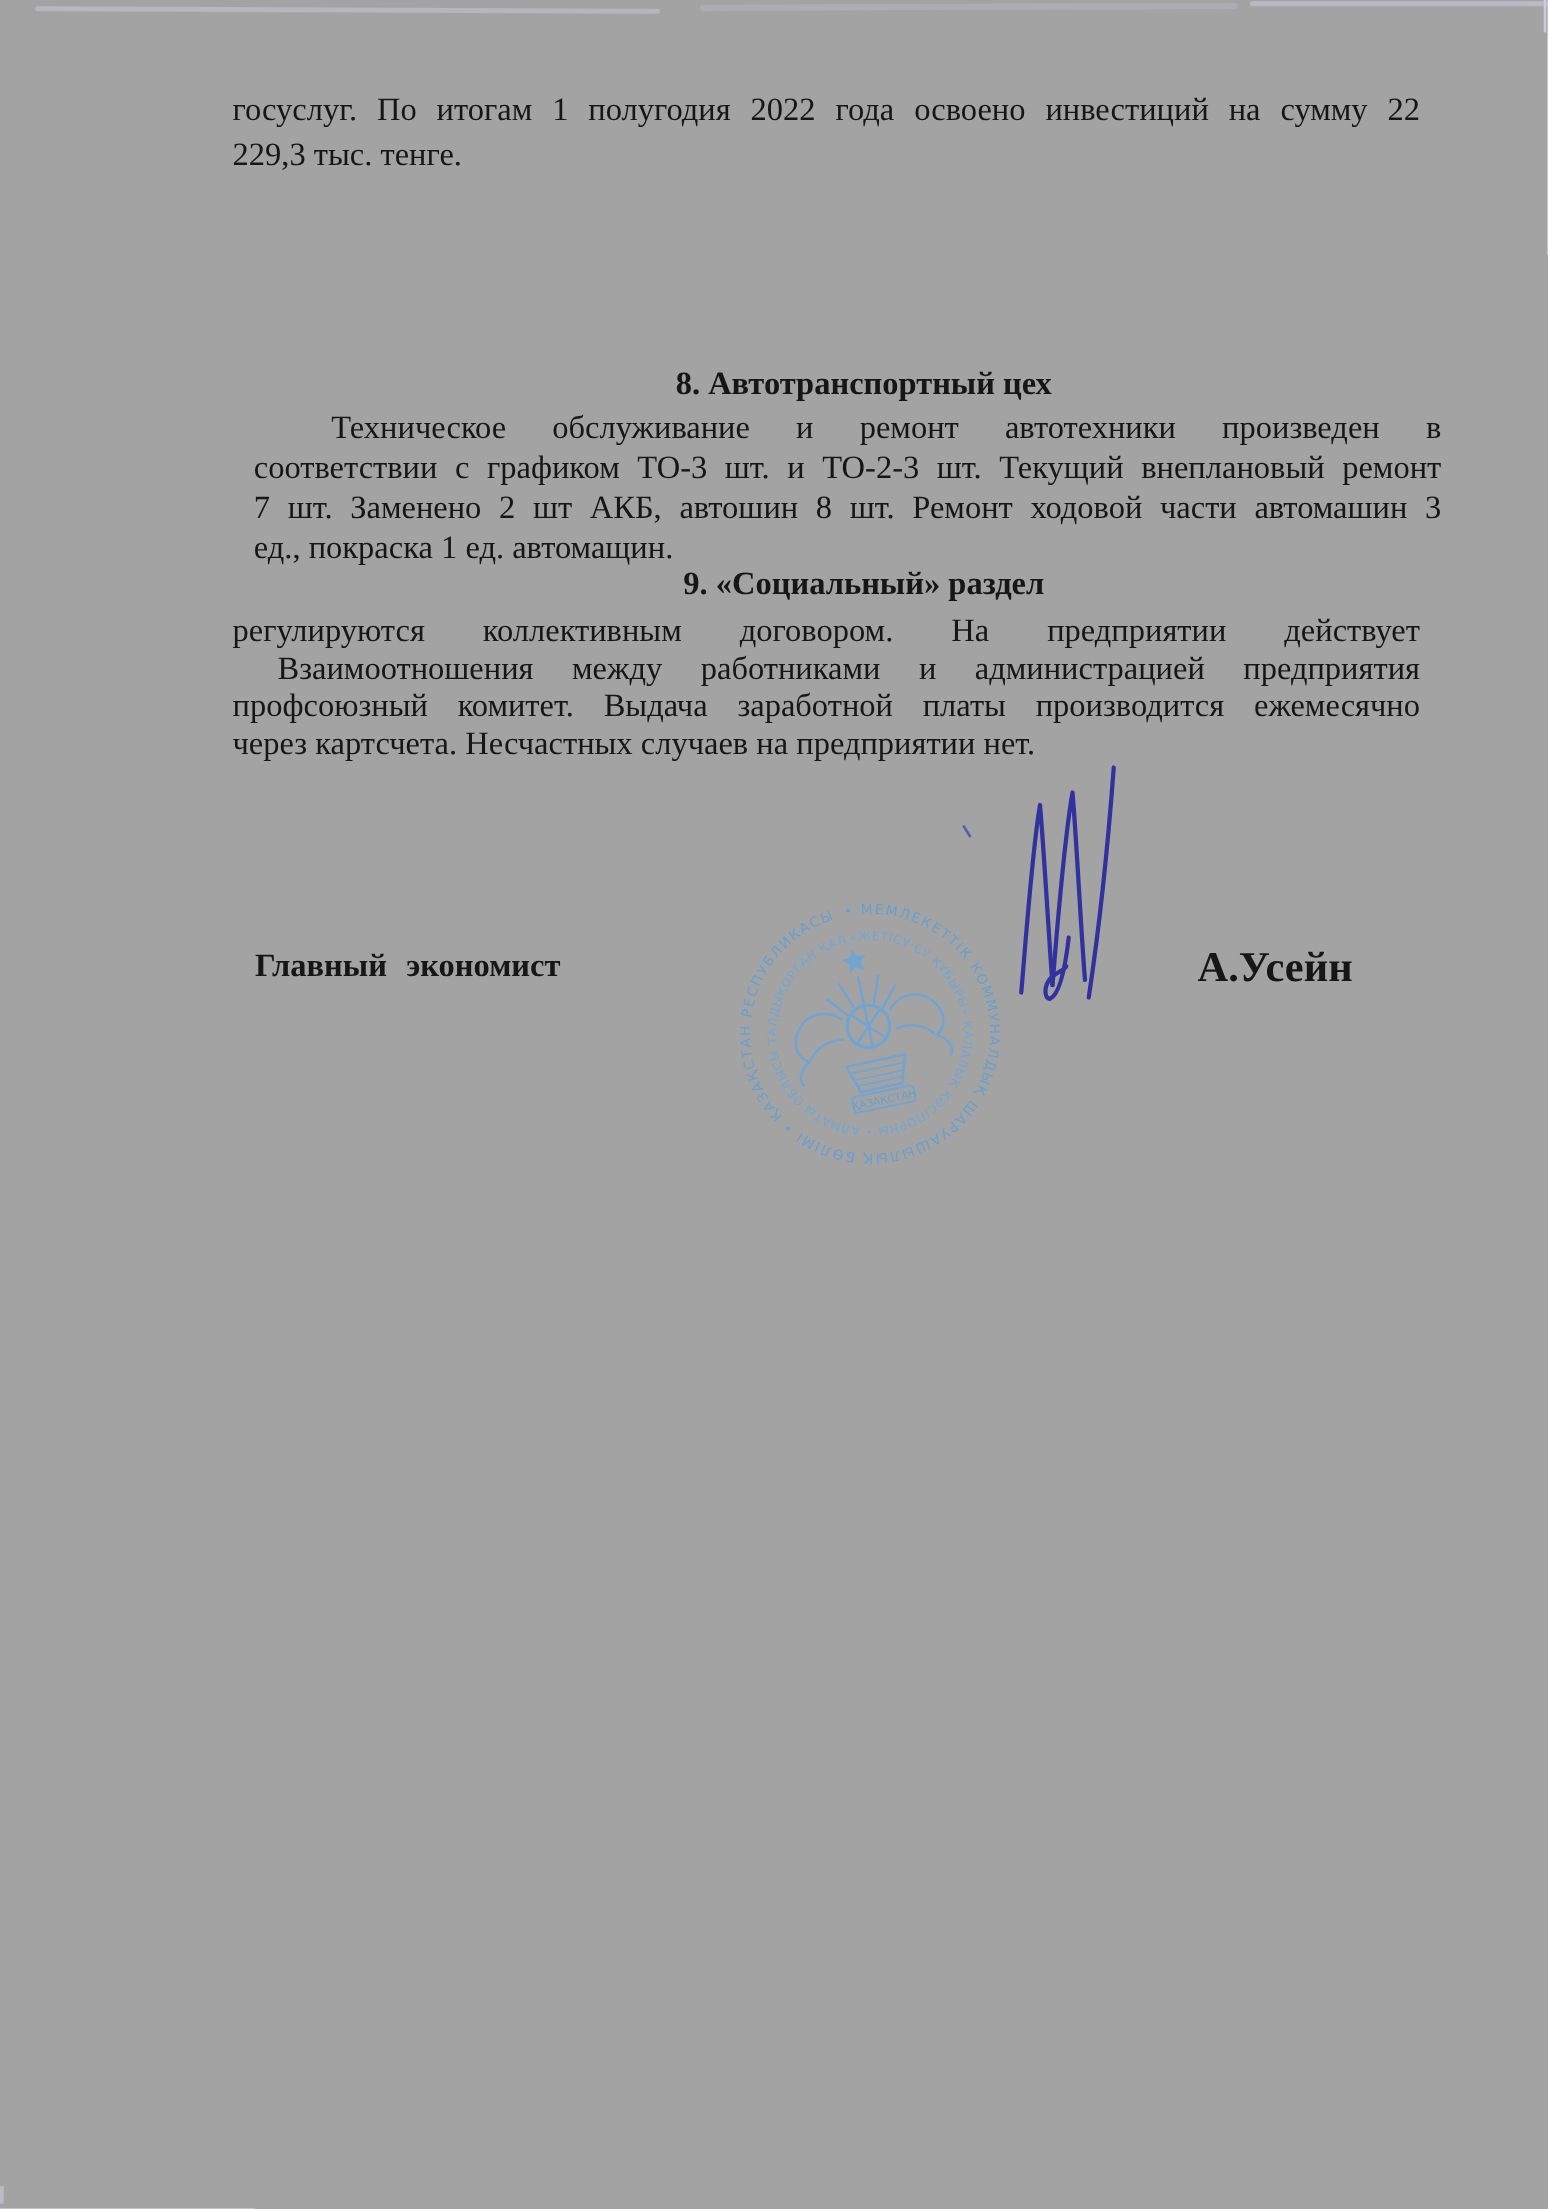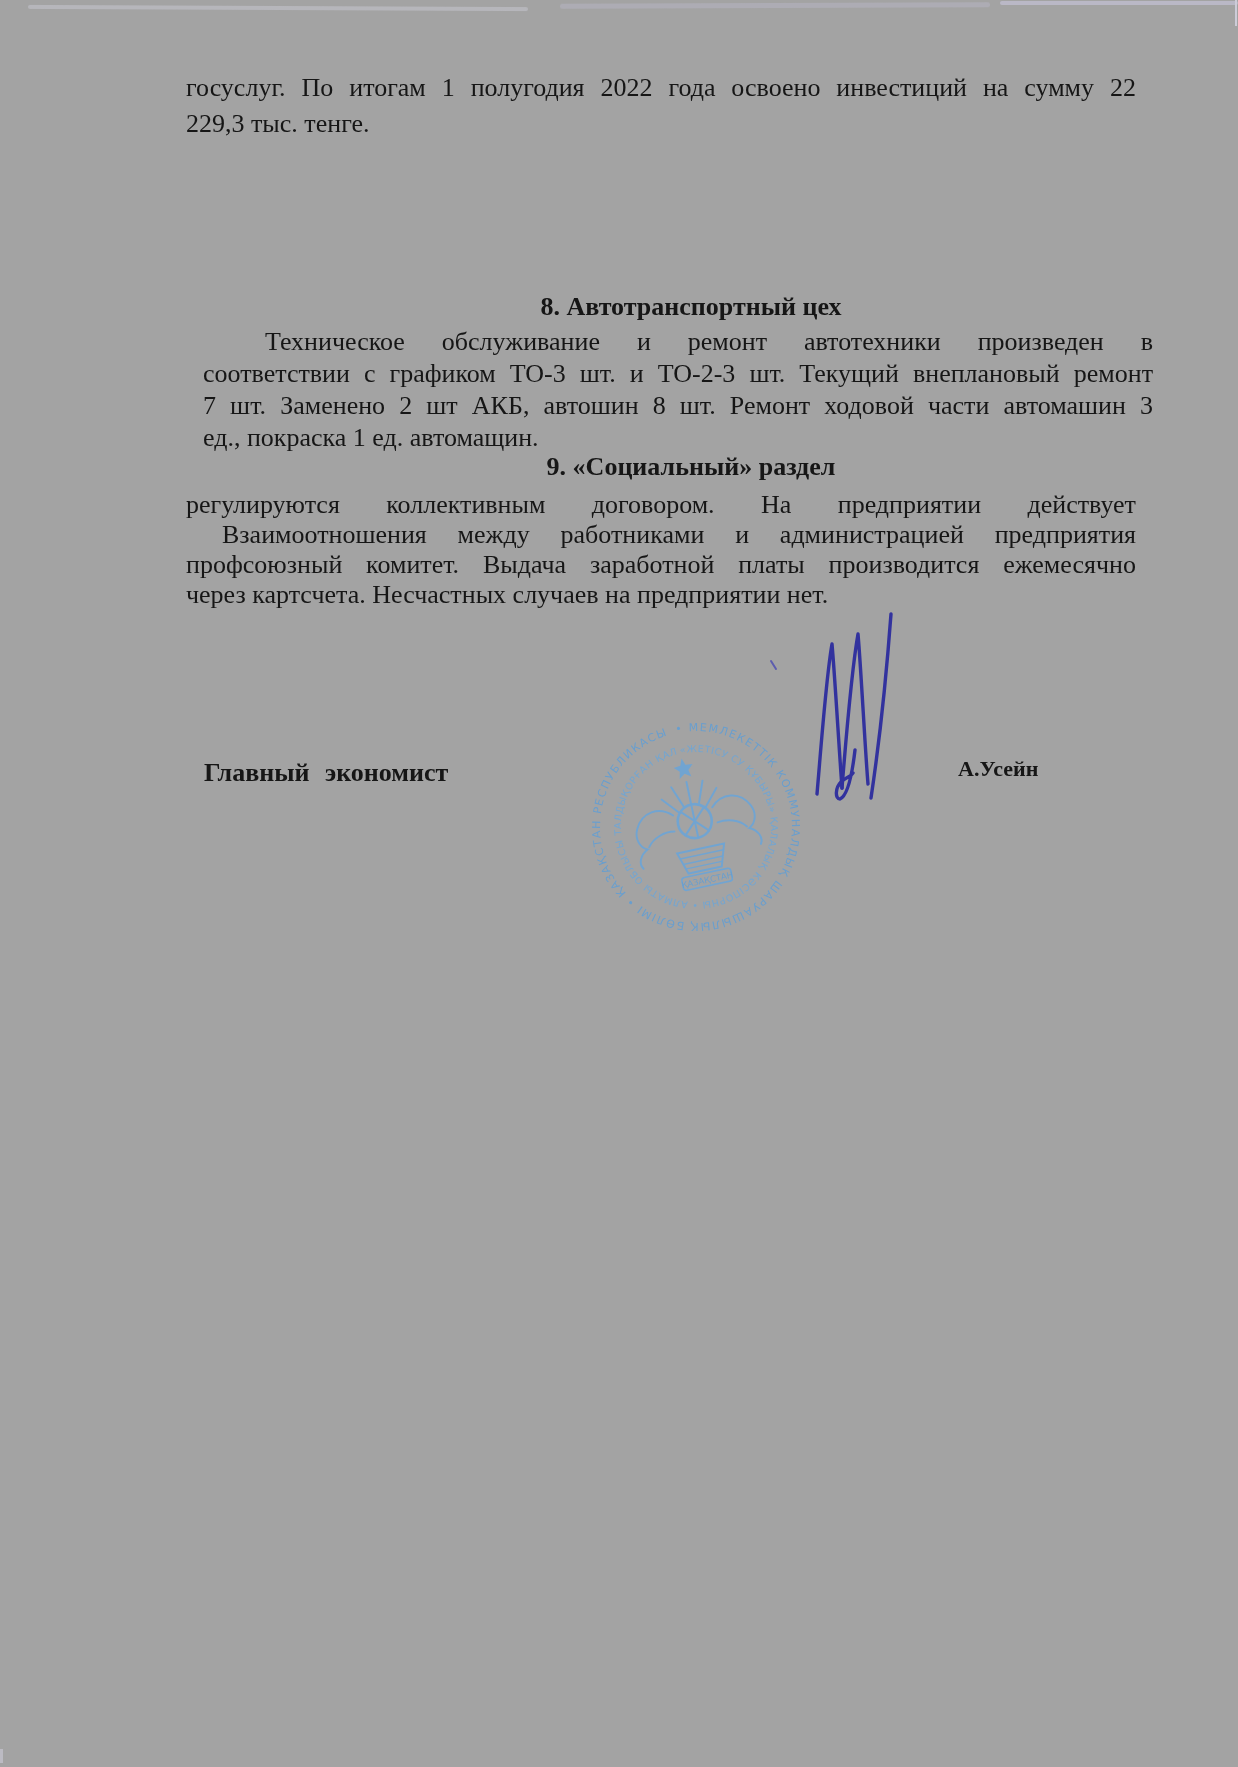--- a/index.html
+++ b/index.html
@@ -31,21 +31,21 @@
     position:absolute;left:186px;width:950px;
     font-size:26px;font-weight:bold;text-align:center;
     padding-left:60px;box-sizing:border-box;
   }
   .sig-role{
     position:absolute;left:204px;top:758px;
     font-size:26px;font-weight:bold;word-spacing:9px;
   }
   .sig-name{
     position:absolute;left:958px;top:756px;
-    font-size:22px;font-weight:bold;
+    font-size:34px;font-weight:bold;
   }
   .stamp{
     position:absolute;left:576px;top:707px;
     transform:rotate(-12deg);
     opacity:.85;
   }
   .stamp text{font-family:"DejaVu Sans",sans-serif;}
   .signature{position:absolute;left:795px;top:598px;}
   .pen-fleck{position:absolute;left:769px;top:659px;}
 </style>

